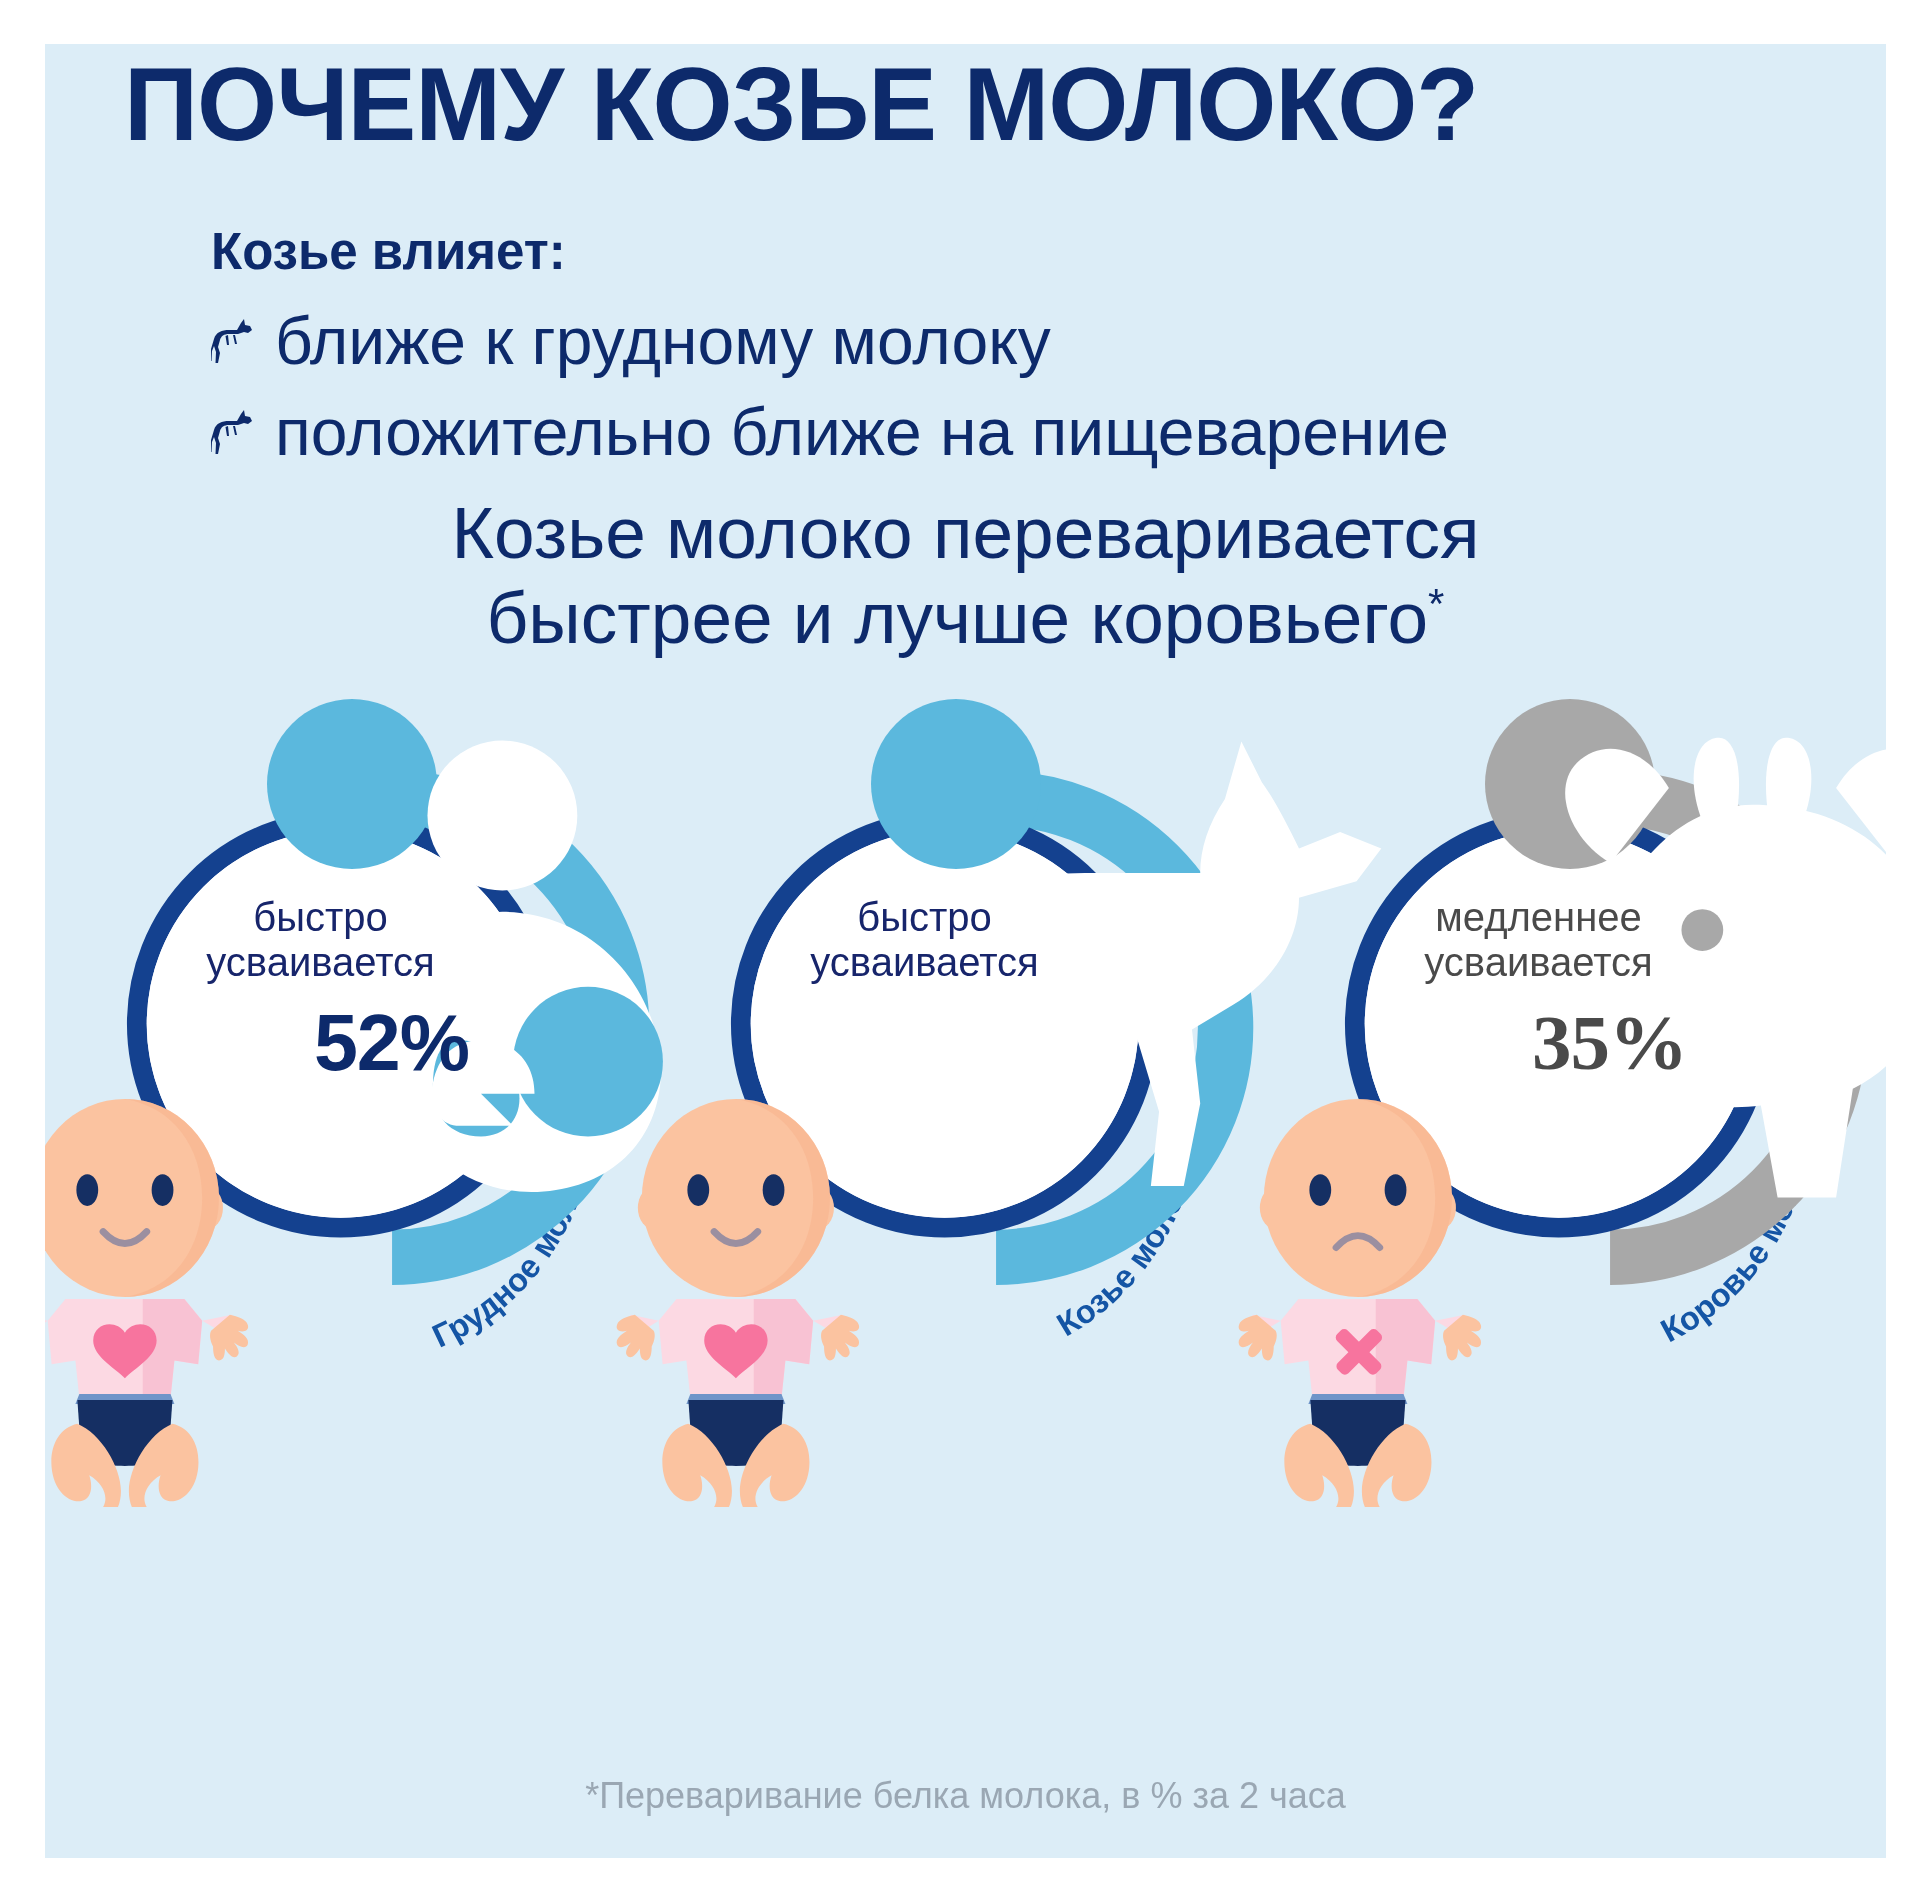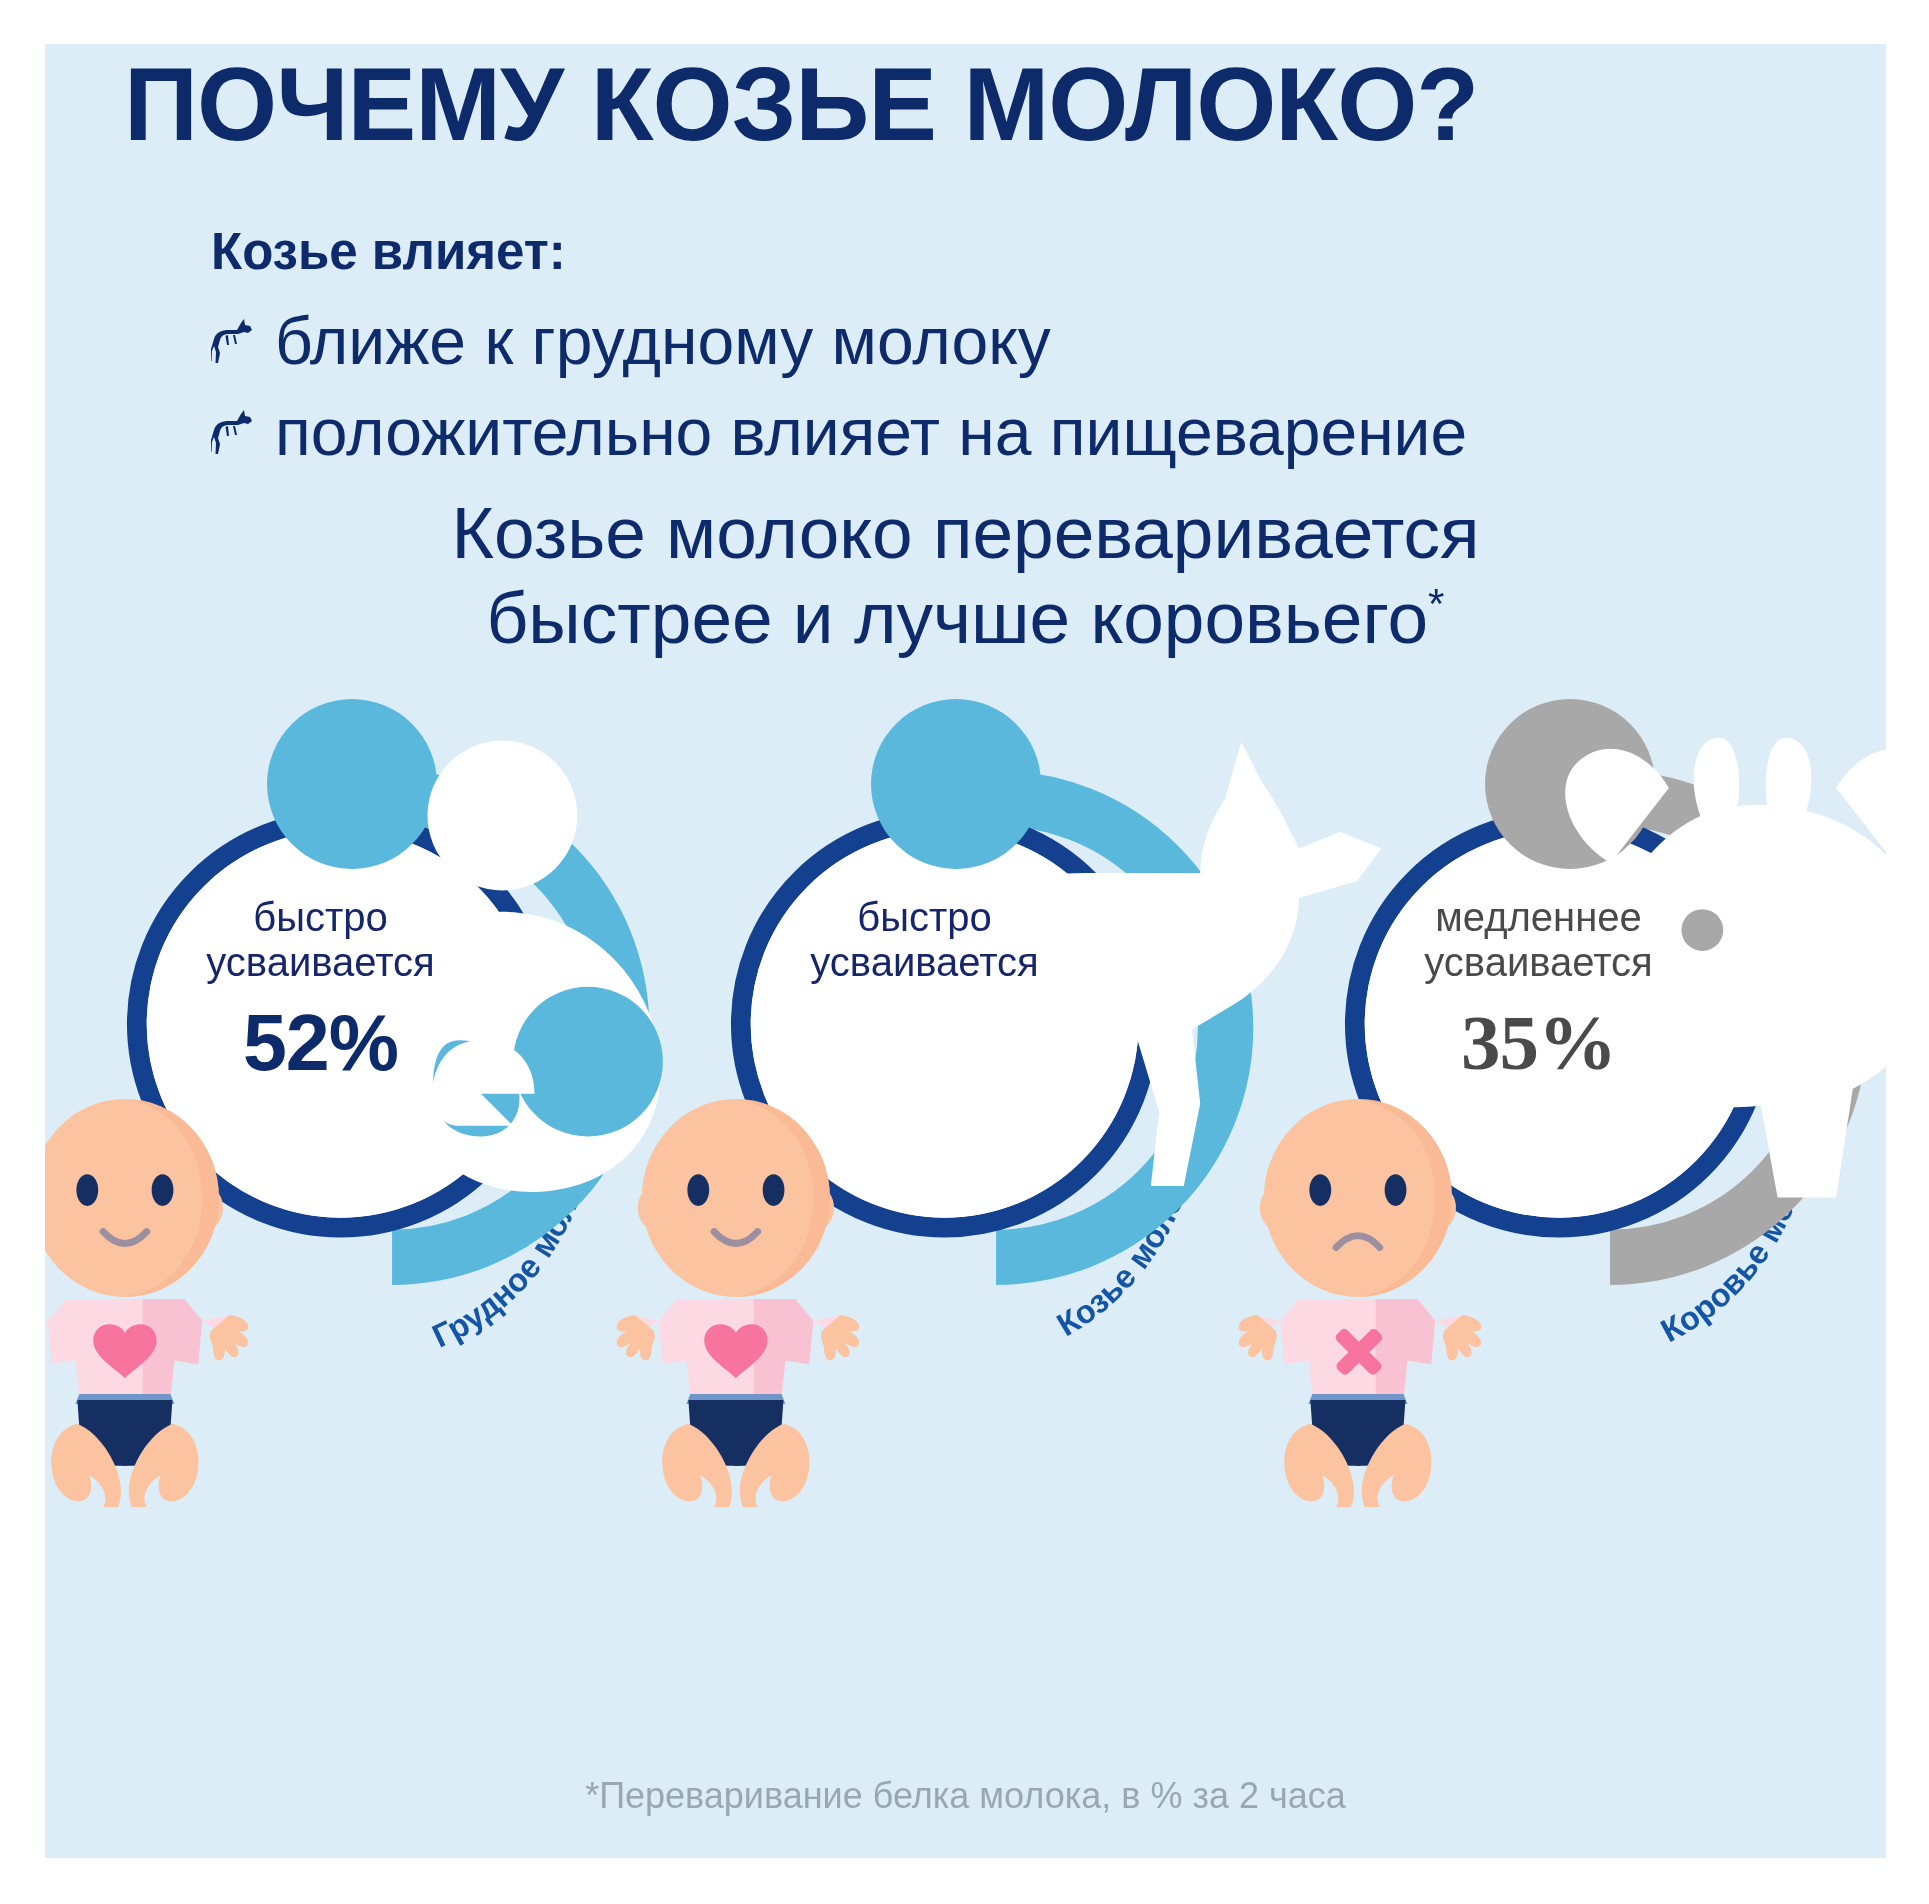--- a/index.html
+++ b/index.html
@@ -45,21 +45,21 @@
   .unit.u2{left:1228px;}
 
   .ringwrap{position:absolute;left:30px;top:30px;width:535px;height:554px;}
   .ringwrap svg{position:absolute;left:0;top:0;width:535px;height:554px;overflow:visible;}
 
   .centerlabel{
     position:absolute;left:117px;top:198px;width:297px;text-align:center;
     line-height:1.12;pointer-events:none;
   }
   .cl-text{display:block;font-size:40px;font-weight:400;color:#17256b;}
-  .cl-pct{display:block;margin-top:14px;font-size:79px;font-weight:700;color:#0d2a6b;letter-spacing:-1px;}
+  .cl-pct{display:block;margin-top:14px;font-size:79px;font-weight:700;color:#0d2a6b;letter-spacing:-1px;text-align:right;}
   .unit.u2 .cl-text{color:#4a4a4a;}
   .unit.u2 .cl-pct{color:#4a4a4a;font-family:Liberation Serif, serif;}
 
   
   .badge{position:absolute;width:170px;height:170px;border-radius:50%;left:182px;top:-28px;
          display:flex;align-items:center;justify-content:center;}
   .badge svg{display:block;}
 
   
   .baby{position:absolute;width:327px;height:416px;}
@@ -101,21 +101,21 @@
 
    <div class="bullet-row b1">
      <span class="bullet-icon">
        <svg viewBox="0 0 42 44" width="42" height="44" aria-hidden="true">
          <path fill="#0d2a6b" d="M30 4 L33 0 L34 6 L39 7 L41 11 L37 14 L33 13 L27 15 L18 15
            C13 15 10 17 9 21 L7 28 L9 34 L7 44 L4.5 44 L5 33 L3 27 L1 32 L0.5 42 L-1 42
            L0 30 L3 20 C5 13 11 11 18 11 L26 11 Z M17 16 L18 26 L16 26 L14.5 17 Z
            M24 16 L26 25 L24 25 L22 16 Z"></path>
        </svg>
      </span>
-     <span class="bullet-text">положительно влияет на пищеварение</span>
+     <span class="bullet-text">положительно ближе на пищеварение</span>
    </div>
 
    <div id="headline">
      <span class="ln">Козье молоко переваривается</span>
      <span class="ln"><span>быстрее и лучше коровьего</span><sup>*</sup></span>
    </div>
 
    <div id="circles">
 
      <div class="unit u0">

